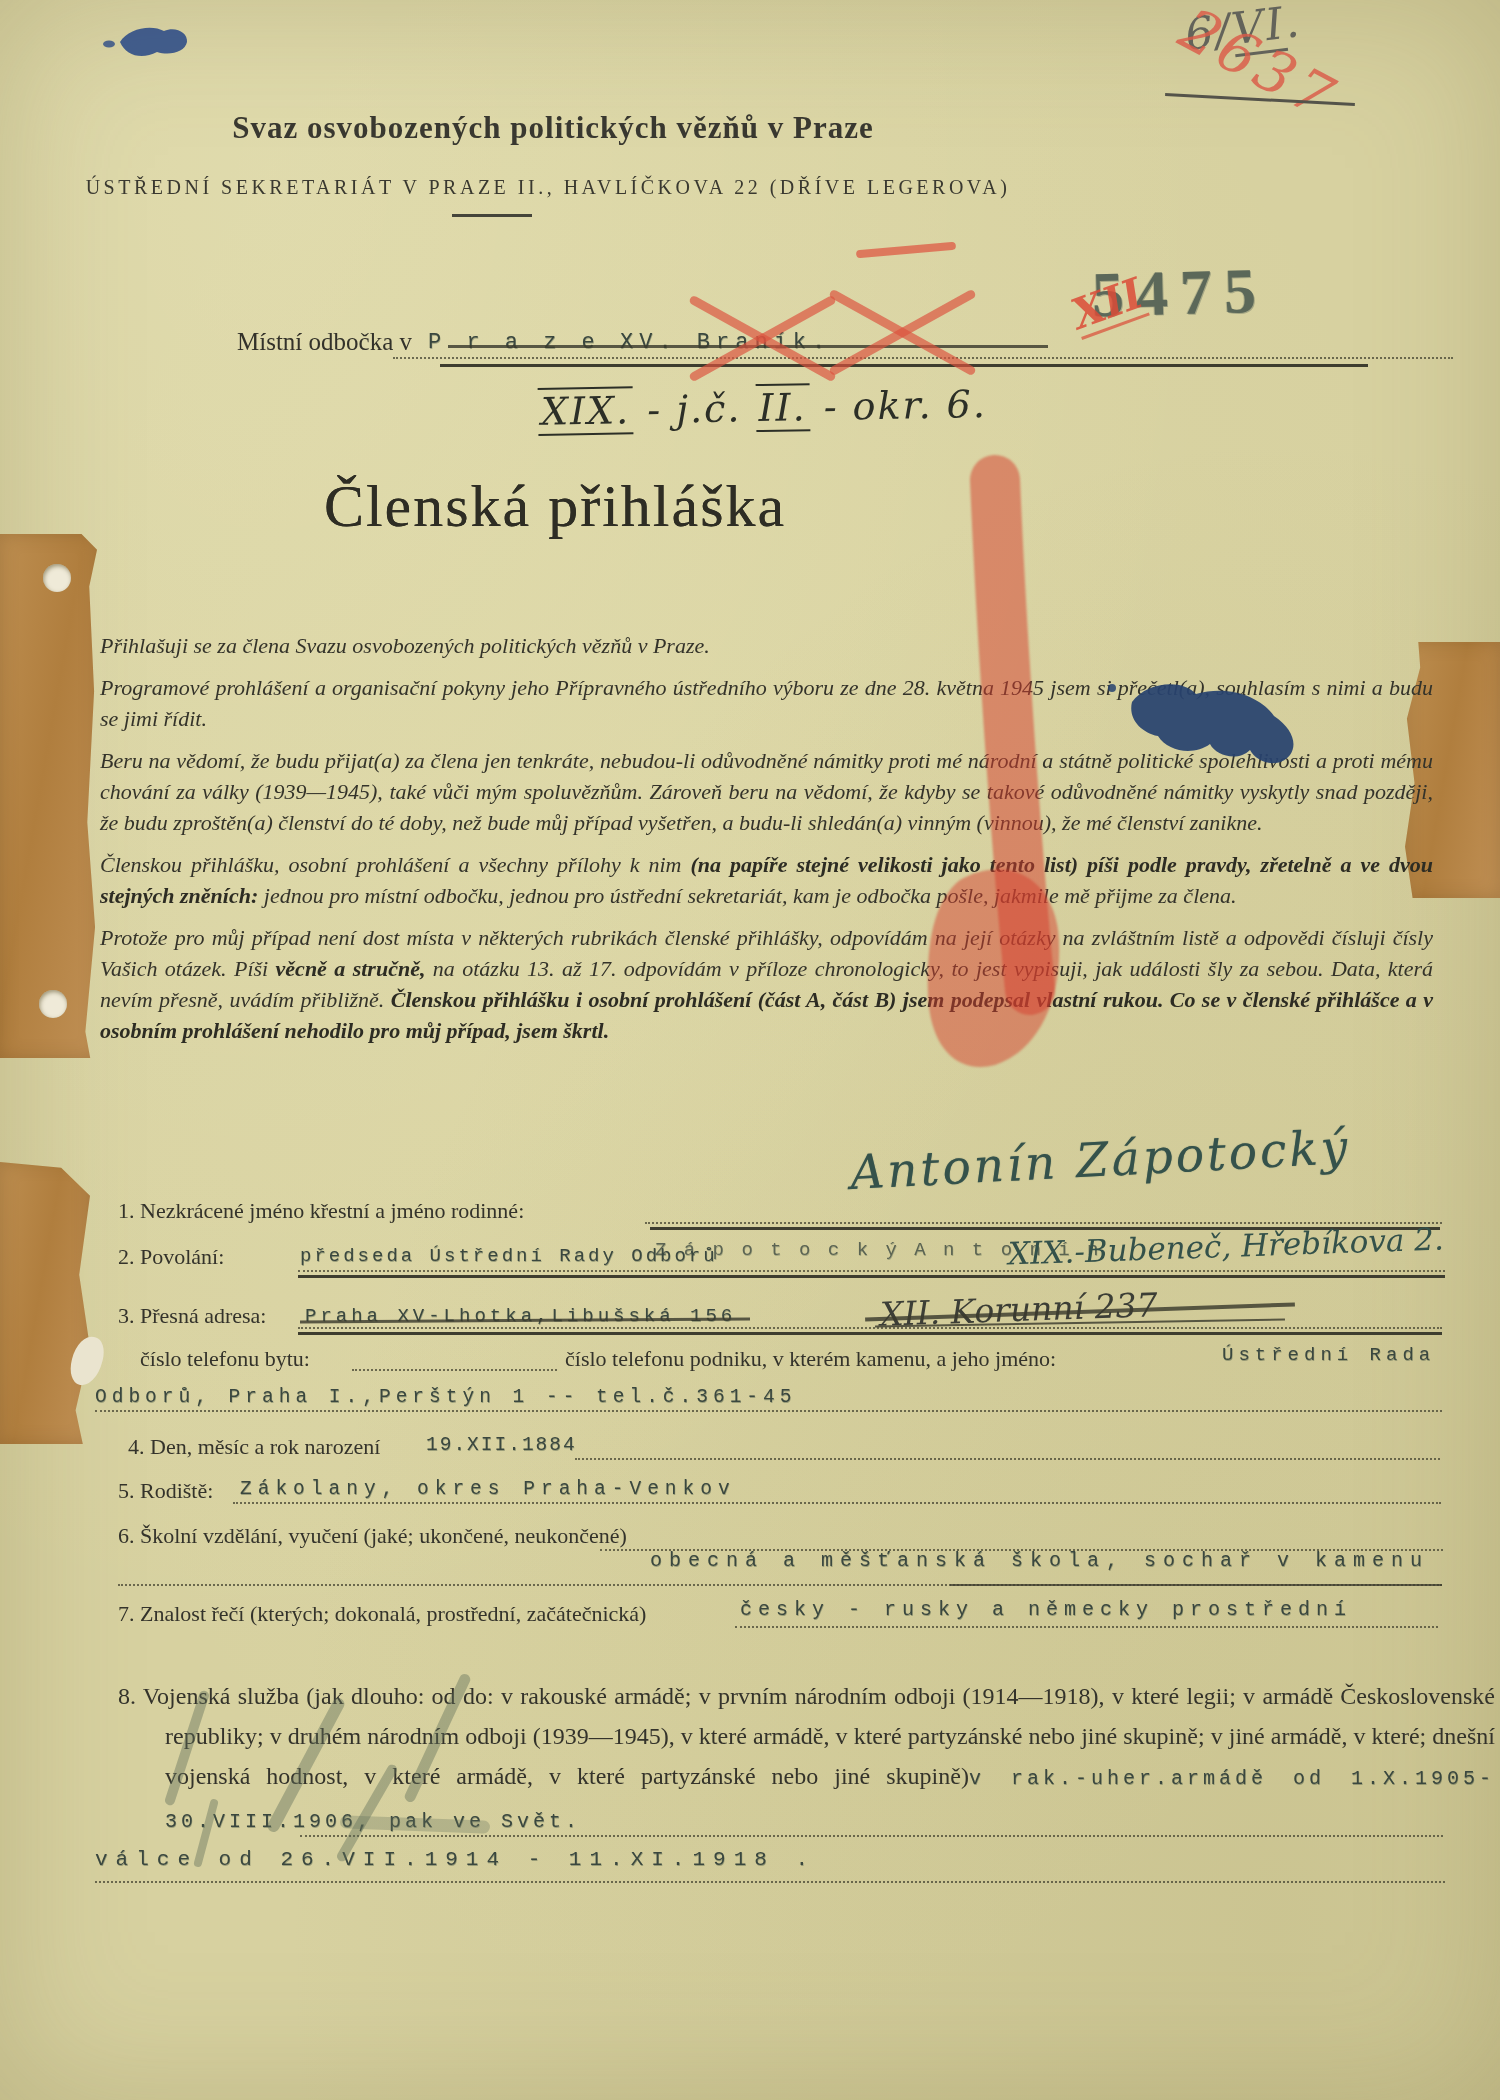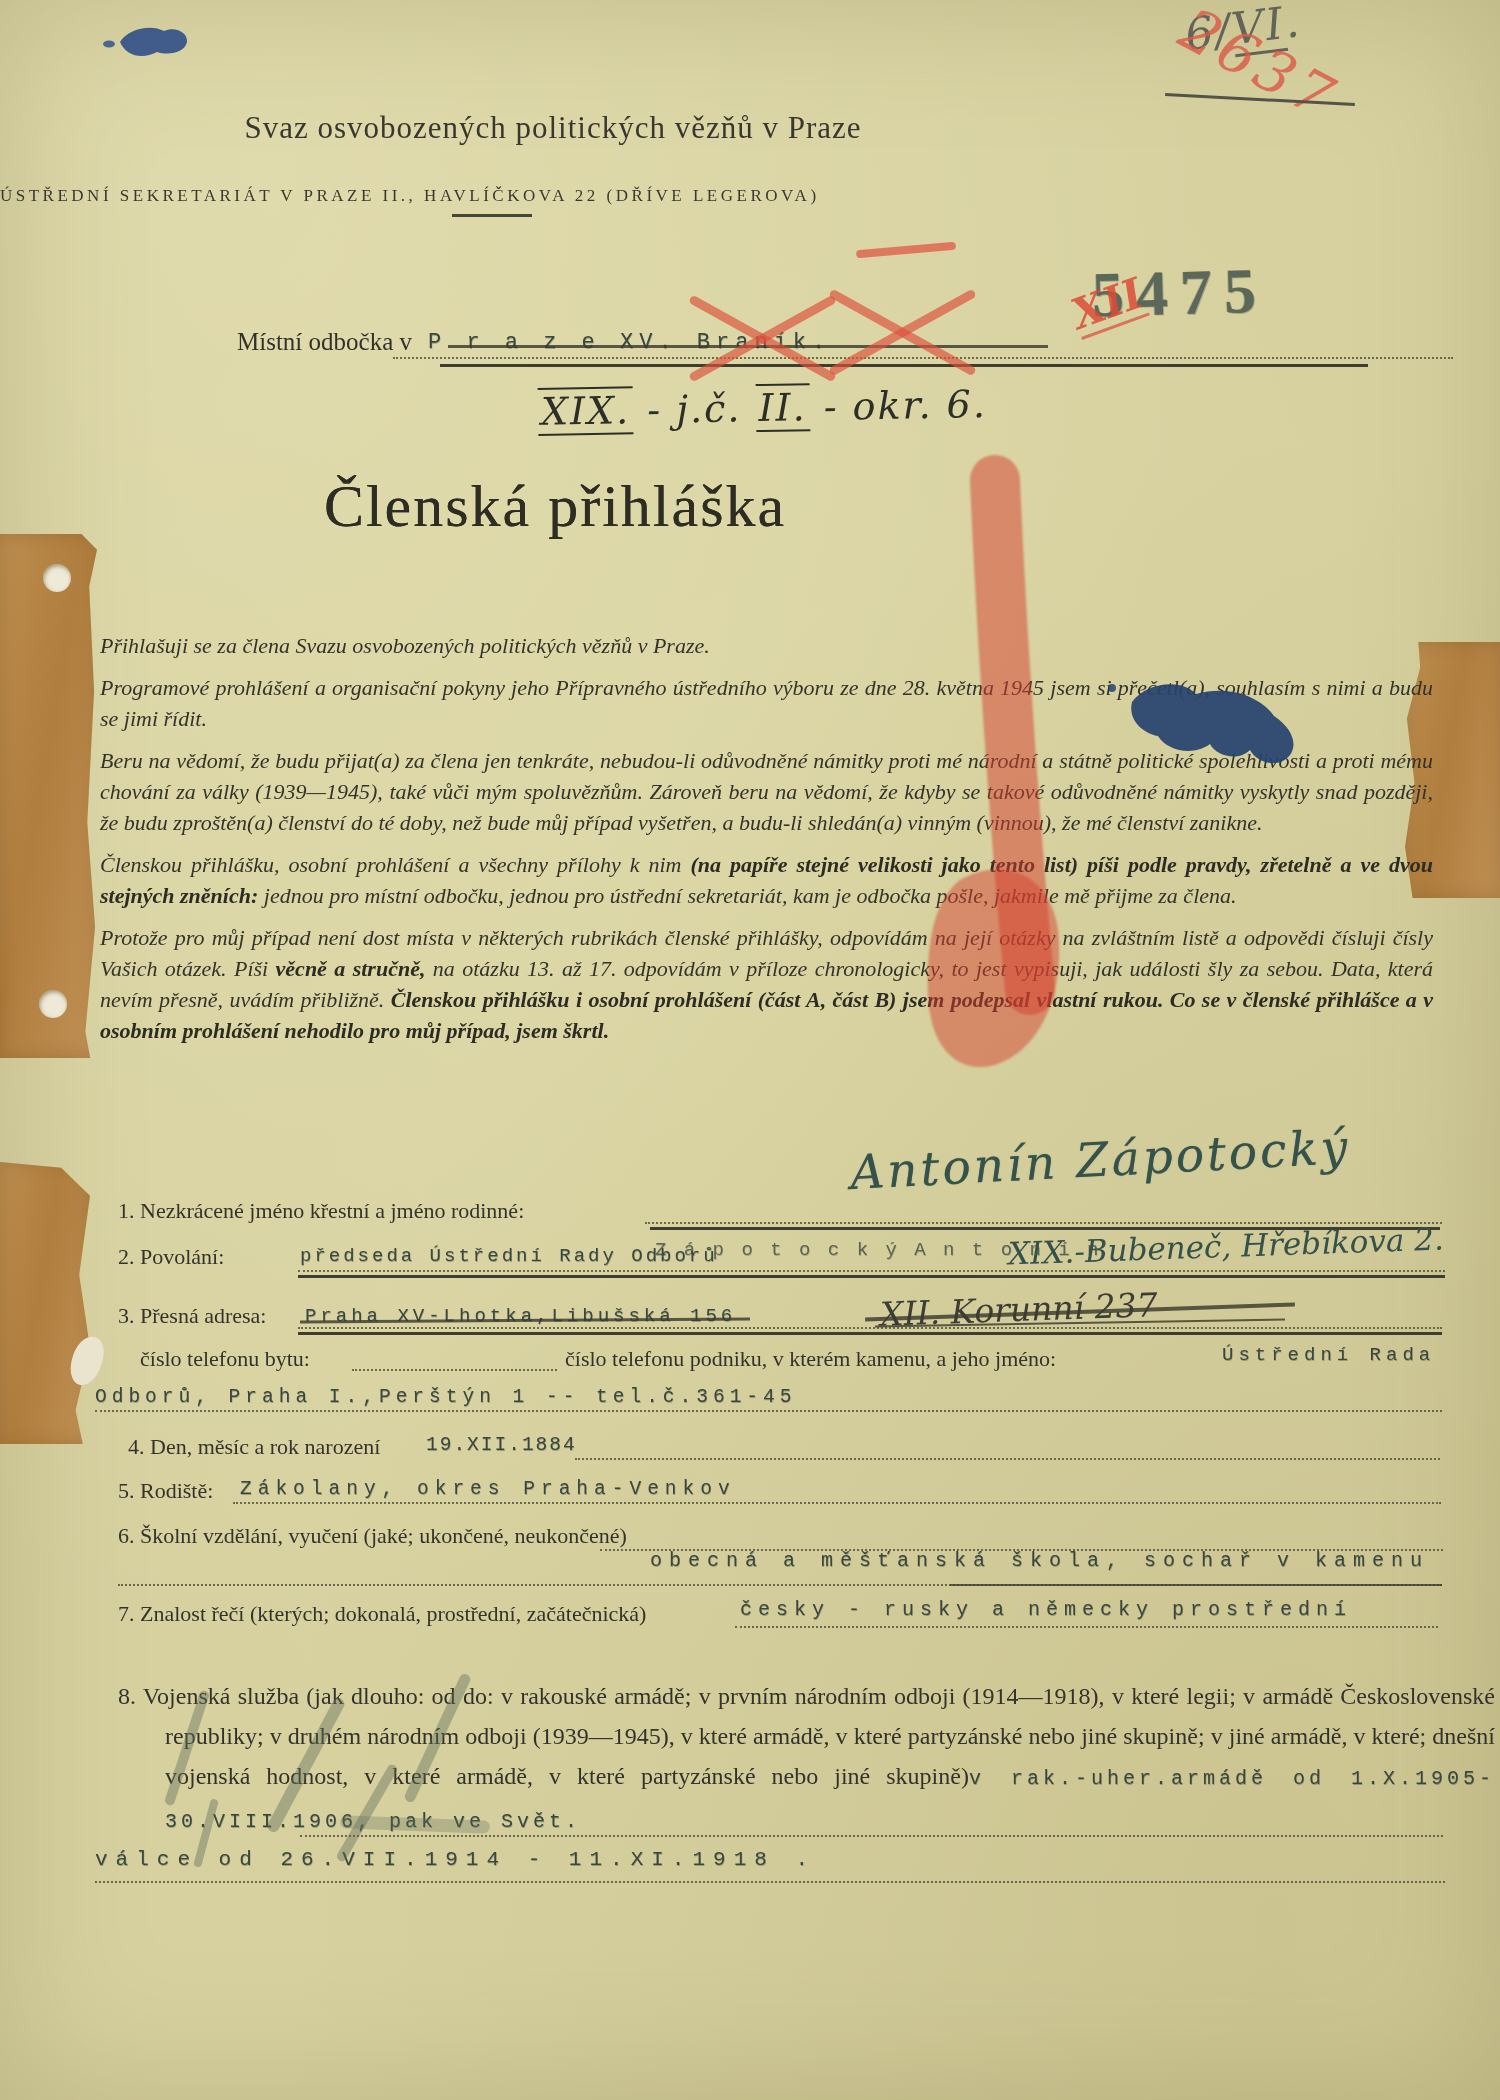--- a/index.html
+++ b/index.html
@@ -16,22 +16,22 @@
   }
   
   .tape{position:absolute;background:linear-gradient(100deg,#bd8e50 0%,#b07e3e 45%,#c09055 100%);box-shadow:inset 0 0 18px rgba(90,60,20,.25);}
   .tape-left1{left:0;top:534px;width:97px;height:524px;clip-path:polygon(0 0,84% 0,100% 3%,92% 10%,97% 30%,90% 55%,98% 75%,88% 95%,93% 100%,0 100%);}
   .tape-left2{left:0;top:1162px;width:90px;height:282px;clip-path:polygon(0 0,68% 2%,100% 12%,88% 40%,100% 66%,84% 88%,92% 100%,0 100%);}
   .tape-right{right:0;top:642px;width:95px;height:256px;clip-path:polygon(14% 0,100% 0,100% 100%,8% 100%,0 80%,10% 55%,2% 30%,16% 10%);}
   .hole{position:absolute;width:28px;height:28px;border-radius:50%;background:#efead8;box-shadow:inset 1px 2px 4px rgba(90,78,38,.55);}
   .tear{position:absolute;left:72px;top:1336px;width:30px;height:50px;background:#eae4cf;border-radius:55% 42% 58% 46%;transform:rotate(14deg);}
 
   
-  .org{position:absolute;left:0;top:110px;width:1106px;text-align:center;font-size:31px;letter-spacing:1px;color:#393830;}
-  .secr{position:absolute;left:0;top:186px;width:1096px;font-size:17px;letter-spacing:3.5px;color:#3a3930;}
+  .org{position:absolute;left:0;top:110px;width:1106px;text-align:center;font-size:31px;letter-spacing:1px;color:#393830;font-weight:bold;}
+  .secr{position:absolute;left:0;top:176px;width:1096px;text-align:center;font-size:20px;letter-spacing:3.5px;color:#3a3930;}
   .hrule{position:absolute;left:452px;top:214px;width:80px;height:3px;background:#45453a;}
   .title{position:absolute;left:0;top:472px;width:1110px;text-align:center;font-size:60px;letter-spacing:2px;color:#2e2d24;text-shadow:0 0 .6px #2e2d24;}
 
   
   .cdate{position:absolute;left:1185px;top:2px;font-size:44px;color:#63635a;font-family:"DejaVu Serif",serif;font-style:italic;transform:rotate(-7deg);letter-spacing:2px;}
   .cdate .uline{border-bottom:3px solid #63635a;}
   .rednum{position:absolute;left:1175px;top:30px;font-size:58px;color:rgba(219,90,72,.82);font-family:"DejaVu Serif",serif;font-style:italic;transform:rotate(28deg);letter-spacing:5px;}
   .crossline{position:absolute;left:1165px;top:98px;width:190px;height:3px;background:#54534a;transform:rotate(3deg);}
 
   

